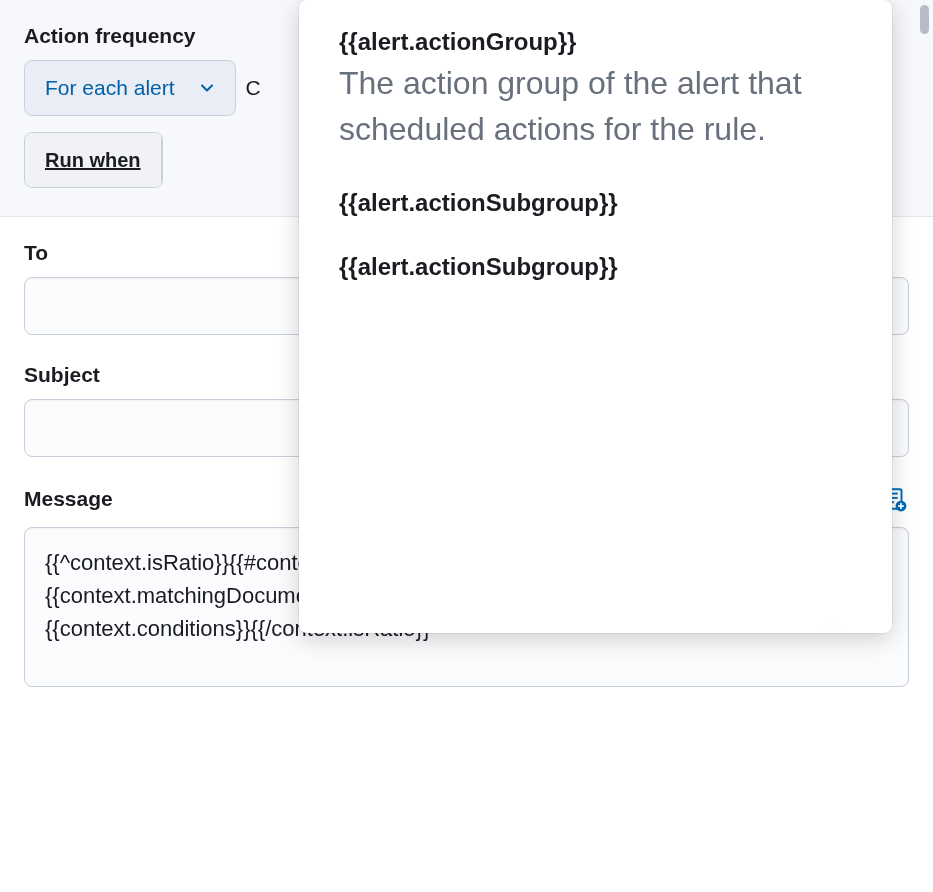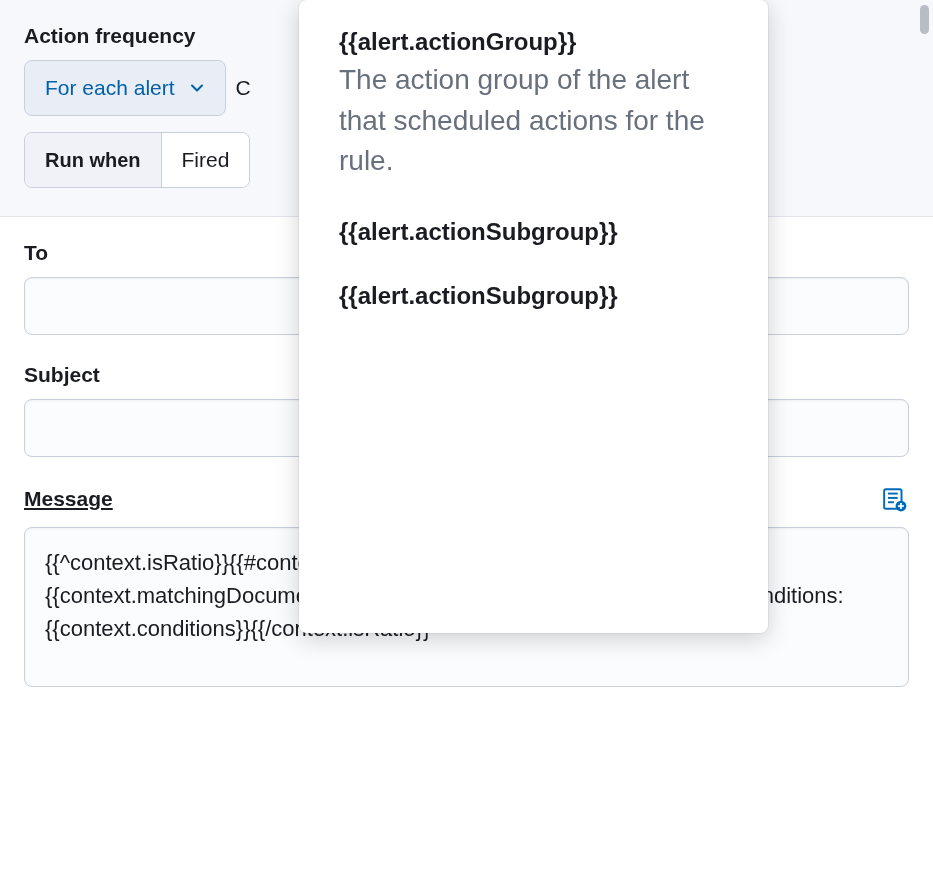--- a/index.html
+++ b/index.html
@@ -28,21 +28,21 @@
       color: #1a1c21;
     }
     .row {
       display: flex;
       gap: 0;
       margin-bottom: 16px;
     }
     .select-btn {
       display: inline-flex;
       align-items: center;
-      gap: 14px;
+      gap: 24px;
       height: 56px;
       padding: 0 20px;
       background: #e9edf5;
       border: 1px solid #c9cfdb;
       border-radius: 8px;
       font-size: 21px;
       font-weight: 500;
       color: #0061a6;
       cursor: pointer;
     }
@@ -62,20 +62,21 @@
     }
     .run-when-label {
       background: #f0f2f7;
       padding: 0 20px;
       display: flex;
       align-items: center;
       font-size: 20px;
       font-weight: 700;
       color: #1a1c21;
       border-right: 1px solid #c9cfdb;
+      text-decoration: underline;
     }
     .run-when-value {
       background: #fff;
       padding: 0 20px;
       display: flex;
       align-items: center;
       font-size: 21px;
       font-weight: 400;
       color: #1a1c21;
     }
@@ -128,21 +129,21 @@
       line-height: 1.5;
       color: #1a1c21;
       resize: none;
       overflow: hidden;
       font-family: inherit;
     }
     .popover {
       position: absolute;
       top: 0;
       left: 299px;
-      width: 469px;
+      width: 593px;
       height: 633px;
       background: #fff;
       border-radius: 8px;
       box-shadow: 0 6px 24px rgba(0,0,0,0.18), 0 0 0 1px rgba(0,0,0,0.05);
       padding: 28px 40px 0 40px;
       overflow: hidden;
     }
     .popover::after {
       content: "";
       position: absolute;
@@ -157,21 +158,21 @@
     .var-item {
       margin-bottom: 36px;
     }
     .var-name {
       font-size: 24px;
       font-weight: 700;
       color: #1a1c21;
       margin-bottom: 4px;
     }
     .var-desc {
-      font-size: 28px;
+      font-size: 32px;
       font-weight: 400;
       color: #69707d;
       line-height: 1.45;
     }
     .scroll-indicator {
       position: absolute;
       top: 5px;
       right: 4px;
       width: 9px;
       height: 29px;
@@ -190,38 +191,37 @@
       <span class="chev">
         <svg width="16" height="16" viewBox="0 0 16 16" fill="none">
             <path d="M3 5.5 L8 10.5 L13 5.5" stroke="#0061a6" stroke-width="2" fill="none" stroke-linecap="round" stroke-linejoin="round"></path>
           </svg>
       </span>
     </button>
     <span class="truncated-text">C</span>
   </div>
   <div class="run-when-group">
     <div class="run-when-label">Run when</div>
-    <div class="run-when-value">Fired</div>
   </div>
 </div>
 
 <div class="bottom-section">
   <div class="form-field">
     <div class="field-label">To</div>
     <input type="text" class="text-input" value="" style="">
   </div>
 
   <div class="form-field">
     <div class="field-label">Subject</div>
     <input type="text" class="text-input" value="" style="">
   </div>
 
   <div class="form-field" style="margin-bottom:0;">
     <div class="message-header">
-      <div class="field-label" style="margin-bottom:0;text-decoration:underline;">Message</div>
+      <div class="field-label" style="margin-bottom:0;">Message</div>
       <span class="add-var-icon">
         <svg width="26" height="26" viewBox="0 0 24 24" fill="none">
           <rect x="2" y="3" width="16" height="18" rx="1.5" stroke="#006bb8" stroke-width="1.8" fill="#fff"></rect>
           <line x1="5.5" y1="7" x2="14.5" y2="7" stroke="#006bb8" stroke-width="1.8"></line>
           <line x1="5.5" y1="11" x2="14.5" y2="11" stroke="#006bb8" stroke-width="1.8"></line>
           <line x1="5.5" y1="15" x2="11" y2="15" stroke="#006bb8" stroke-width="1.8"></line>
           <circle cx="17.5" cy="18.5" r="5" fill="#006bb8"></circle>
           <line x1="17.5" y1="15.8" x2="17.5" y2="21.2" stroke="#fff" stroke-width="1.6"></line>
           <line x1="14.8" y1="18.5" x2="20.2" y2="18.5" stroke="#fff" stroke-width="1.6"></line>
         </svg>

